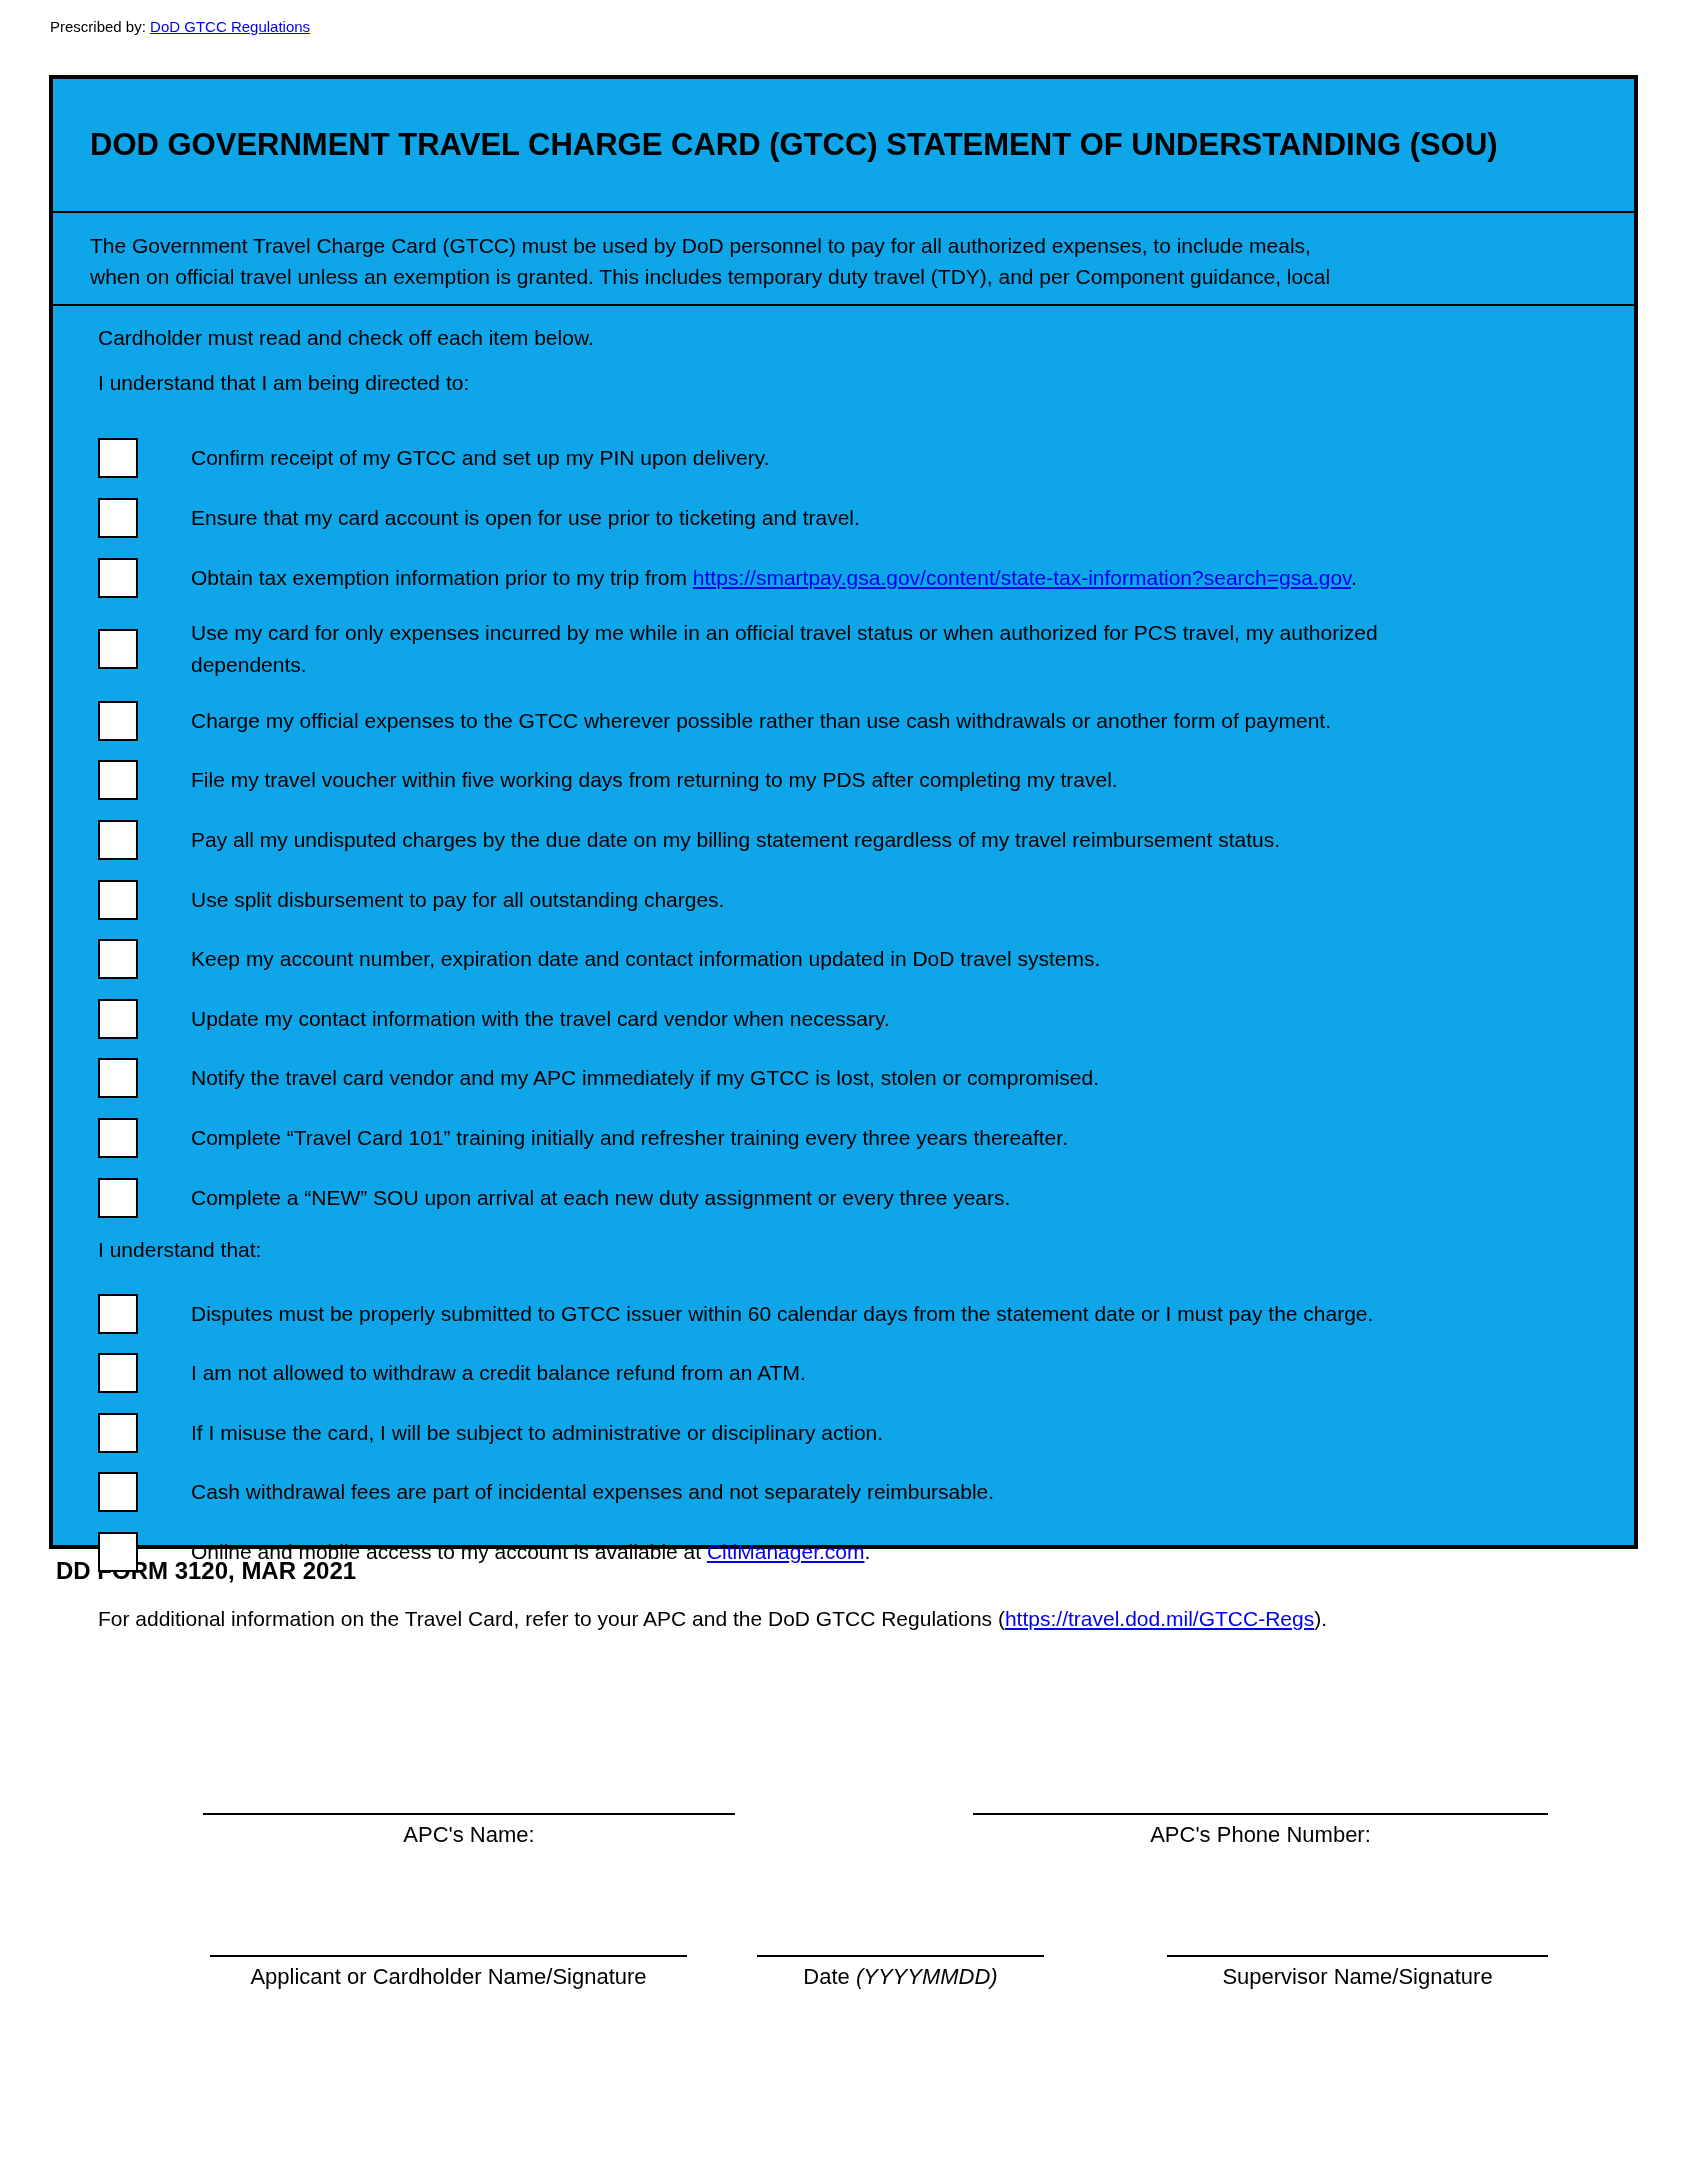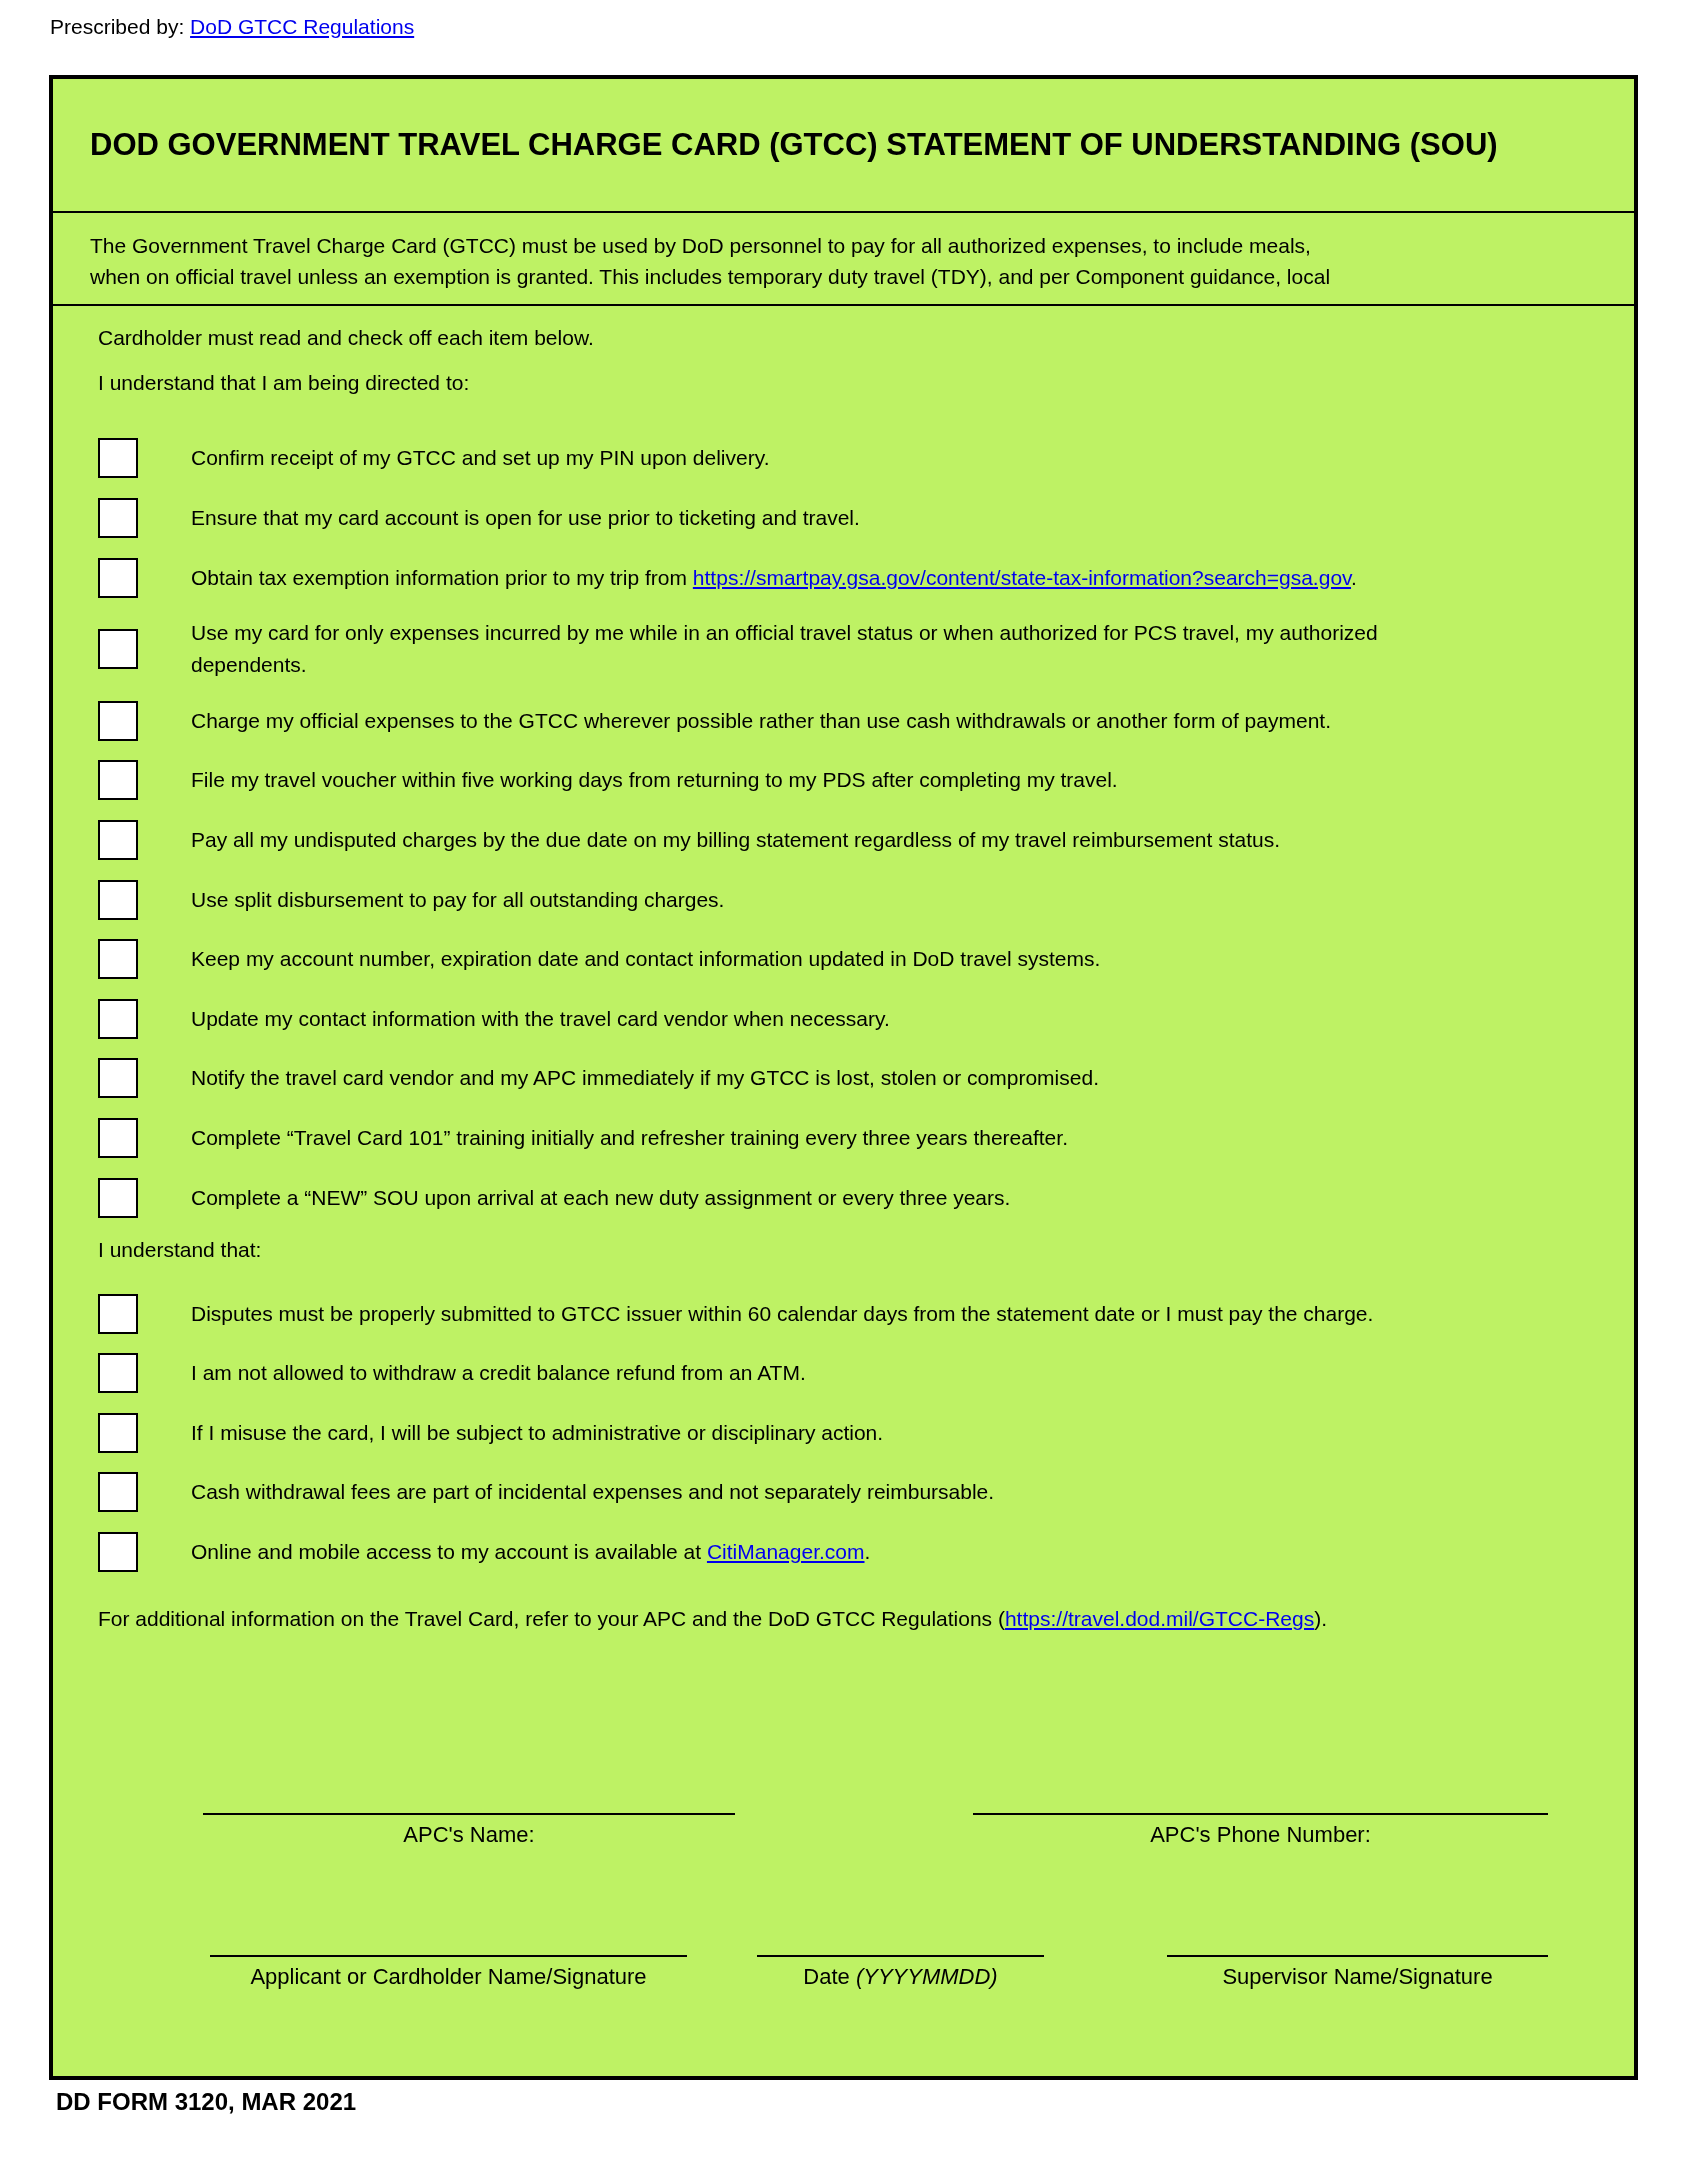--- a/index.html
+++ b/index.html
@@ -7,30 +7,30 @@
   body {
     width:1685px; height:2181px;
     font-family:"Liberation Sans", sans-serif;
     color:#000;
     position:relative;
     overflow:hidden;
   }
   .page { width:1685px; height:2181px; position:relative; padding-top:13.6px; }
 
   
-  .prescribed { margin-left:50px; font-size:21px; line-height:25.6px; white-space:nowrap; }
+  .prescribed { margin-left:50px; font-size:15px; line-height:25.6px; white-space:nowrap; }
   a.lnk { color:#0000EE; text-decoration:underline; cursor:pointer; }
 
   
   .form-box {
     position:relative;
     margin-left:49px; margin-top:36px;
-    width:1589px; height:2005px;
+    width:1589px; height:1474px;
     border:4.3px solid #000;
-    background:#bef264;
+    background:#0ea5e9;
   }
 
   .title-section {
     height:134px;
     border-bottom:2.6px solid #000;
     display:flex; align-items:center;
     padding-left:37px; padding-right:8.5px;
   }
   .form-title { font-size:31px; font-weight:bold; white-space:nowrap; letter-spacing:0px; }
 

